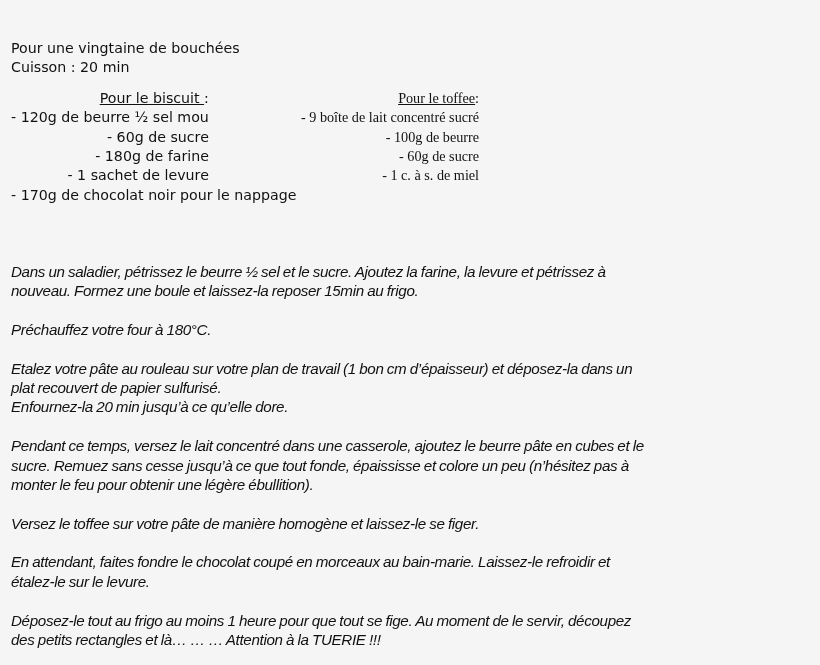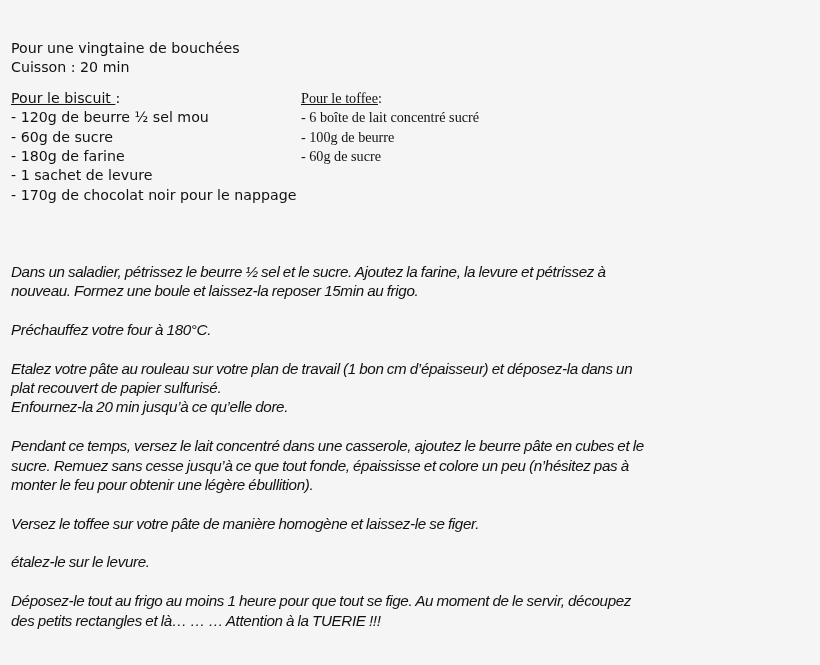--- a/index.html
+++ b/index.html
@@ -25,20 +25,21 @@
     .line {
       display: block;
       height: 19.4px;
       line-height: 19.4px;
       white-space: nowrap;
     }
     .gap { height: 11px; }
     .cols {
       position: relative;
       height: 97px;
+      text-align: right;
     }
     .col {
       position: absolute;
       top: 0;
     }
     .col.left { left: 0; }
     .col.right { left: 290px; font-family: Liberation Serif, serif; }
     .underline { text-decoration: underline; }
     .steps {
       position: absolute;
@@ -68,23 +69,24 @@
   <div class="cols">
     <div class="col left">
       <span class="line"><span class="underline">Pour le biscuit </span><span>:</span></span>
       <span class="line">- 120g de beurre ½ sel mou</span>
       <span class="line">- 60g de sucre</span>
       <span class="line">- 180g de farine</span>
       <span class="line">- 1 sachet de levure</span>
     </div>
     <div class="col right">
       <span class="line"><span class="underline">Pour le toffee</span><span>:</span></span>
-      <span class="line">- 6 boîte de lait concentré sucré</span>
+      <span class="line">- 9 boîte de lait concentré sucré</span>
       <span class="line">- 100g de beurre</span>
       <span class="line">- 60g de sucre</span>
+      <span class="line">- 1 c. à s. de miel</span>
     </div>
   </div>
 
   <span class="line">- 170g de chocolat noir pour le nappage</span>
 </div>
 
 <div class="steps">
   <p>
     <span>Dans un saladier, pétrissez le beurre ½ sel et le sucre. Ajoutez la farine, la levure et pétrissez à</span>
     <span>nouveau. Formez une boule et laissez-la reposer 15min au frigo.</span>
@@ -99,19 +101,20 @@
   </p>
   <p>
     <span>Pendant ce temps, versez le lait concentré dans une casserole, ajoutez le beurre pâte en cubes et le</span>
     <span>sucre. Remuez sans cesse jusqu’à ce que tout fonde, épaississe et colore un peu (n’hésitez pas à</span>
     <span>monter le feu pour obtenir une légère ébullition).</span>
   </p>
   <p>
     <span>Versez le toffee sur votre pâte de manière homogène et laissez-le se figer.</span>
   </p>
   <p>
+    <span>En attendant, faites fondre le chocolat coupé en morceaux au bain-marie. Laissez-le refroidir et</span>
     <span>étalez-le sur le levure.</span>
   </p>
   <p>
     <span>Déposez-le tout au frigo au moins 1 heure pour que tout se fige. Au moment de le servir, découpez</span>
     <span>des petits rectangles et là… … … Attention à la TUERIE !!!</span>
   </p>
 </div>
 
 </body></html>

